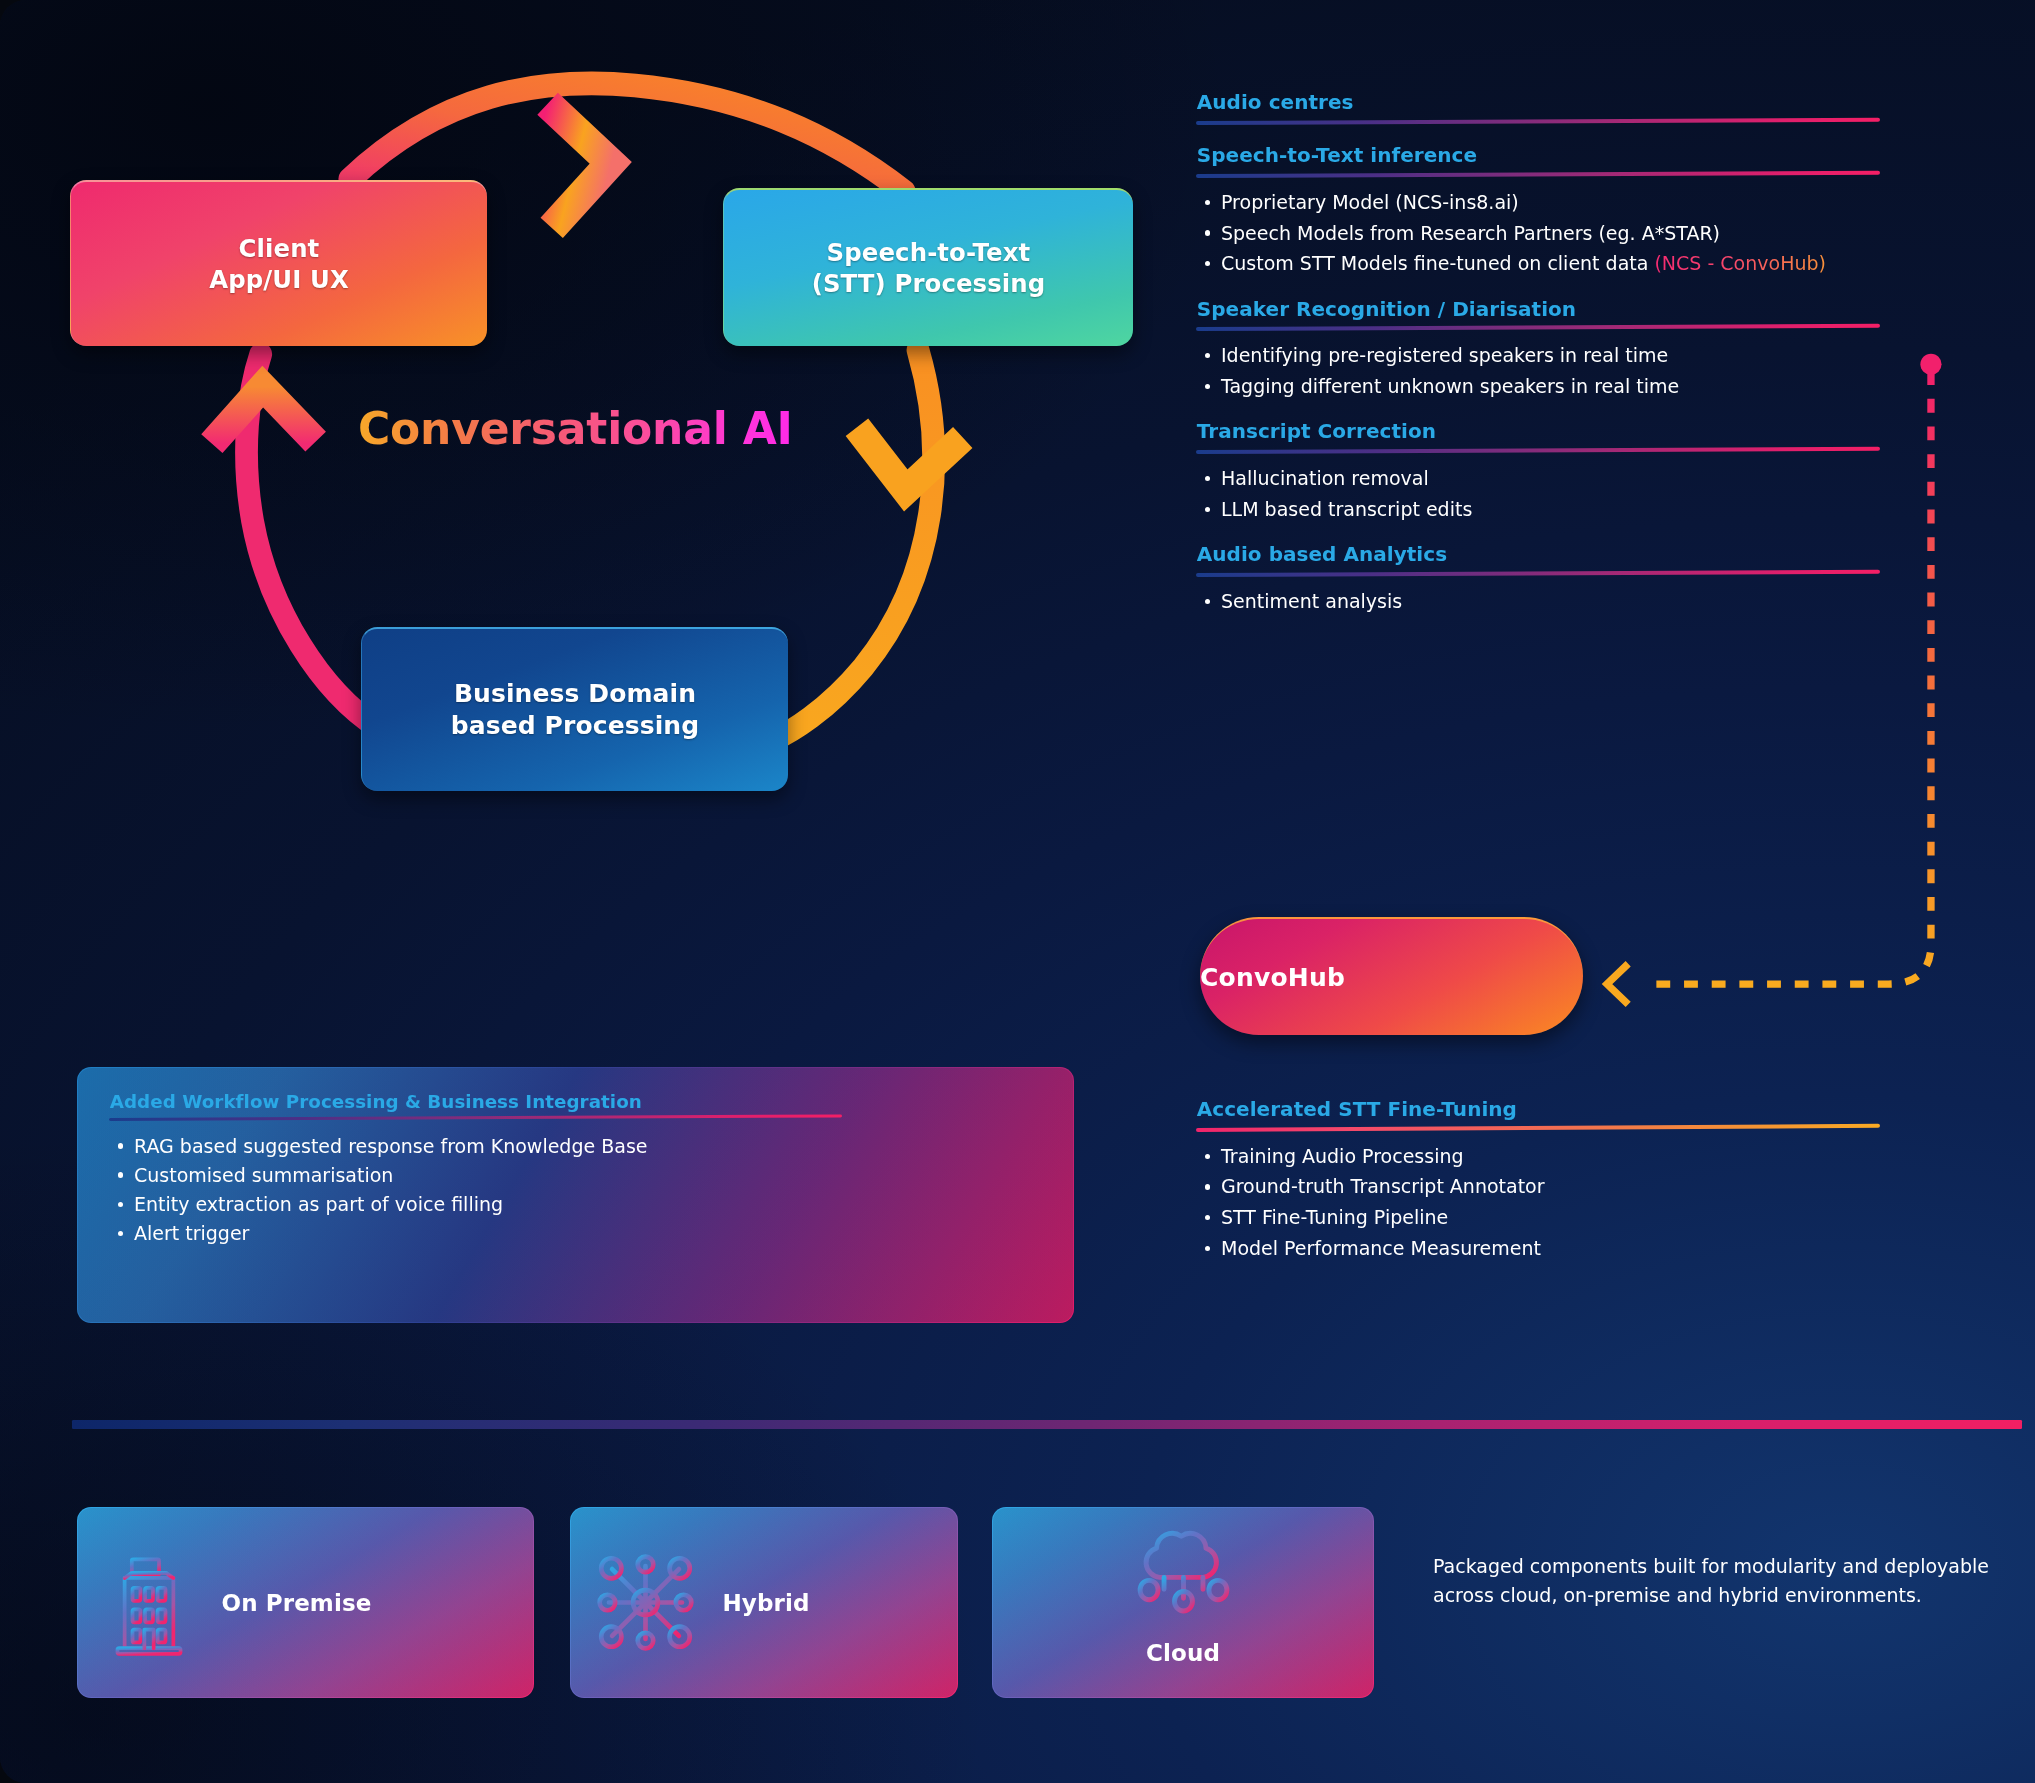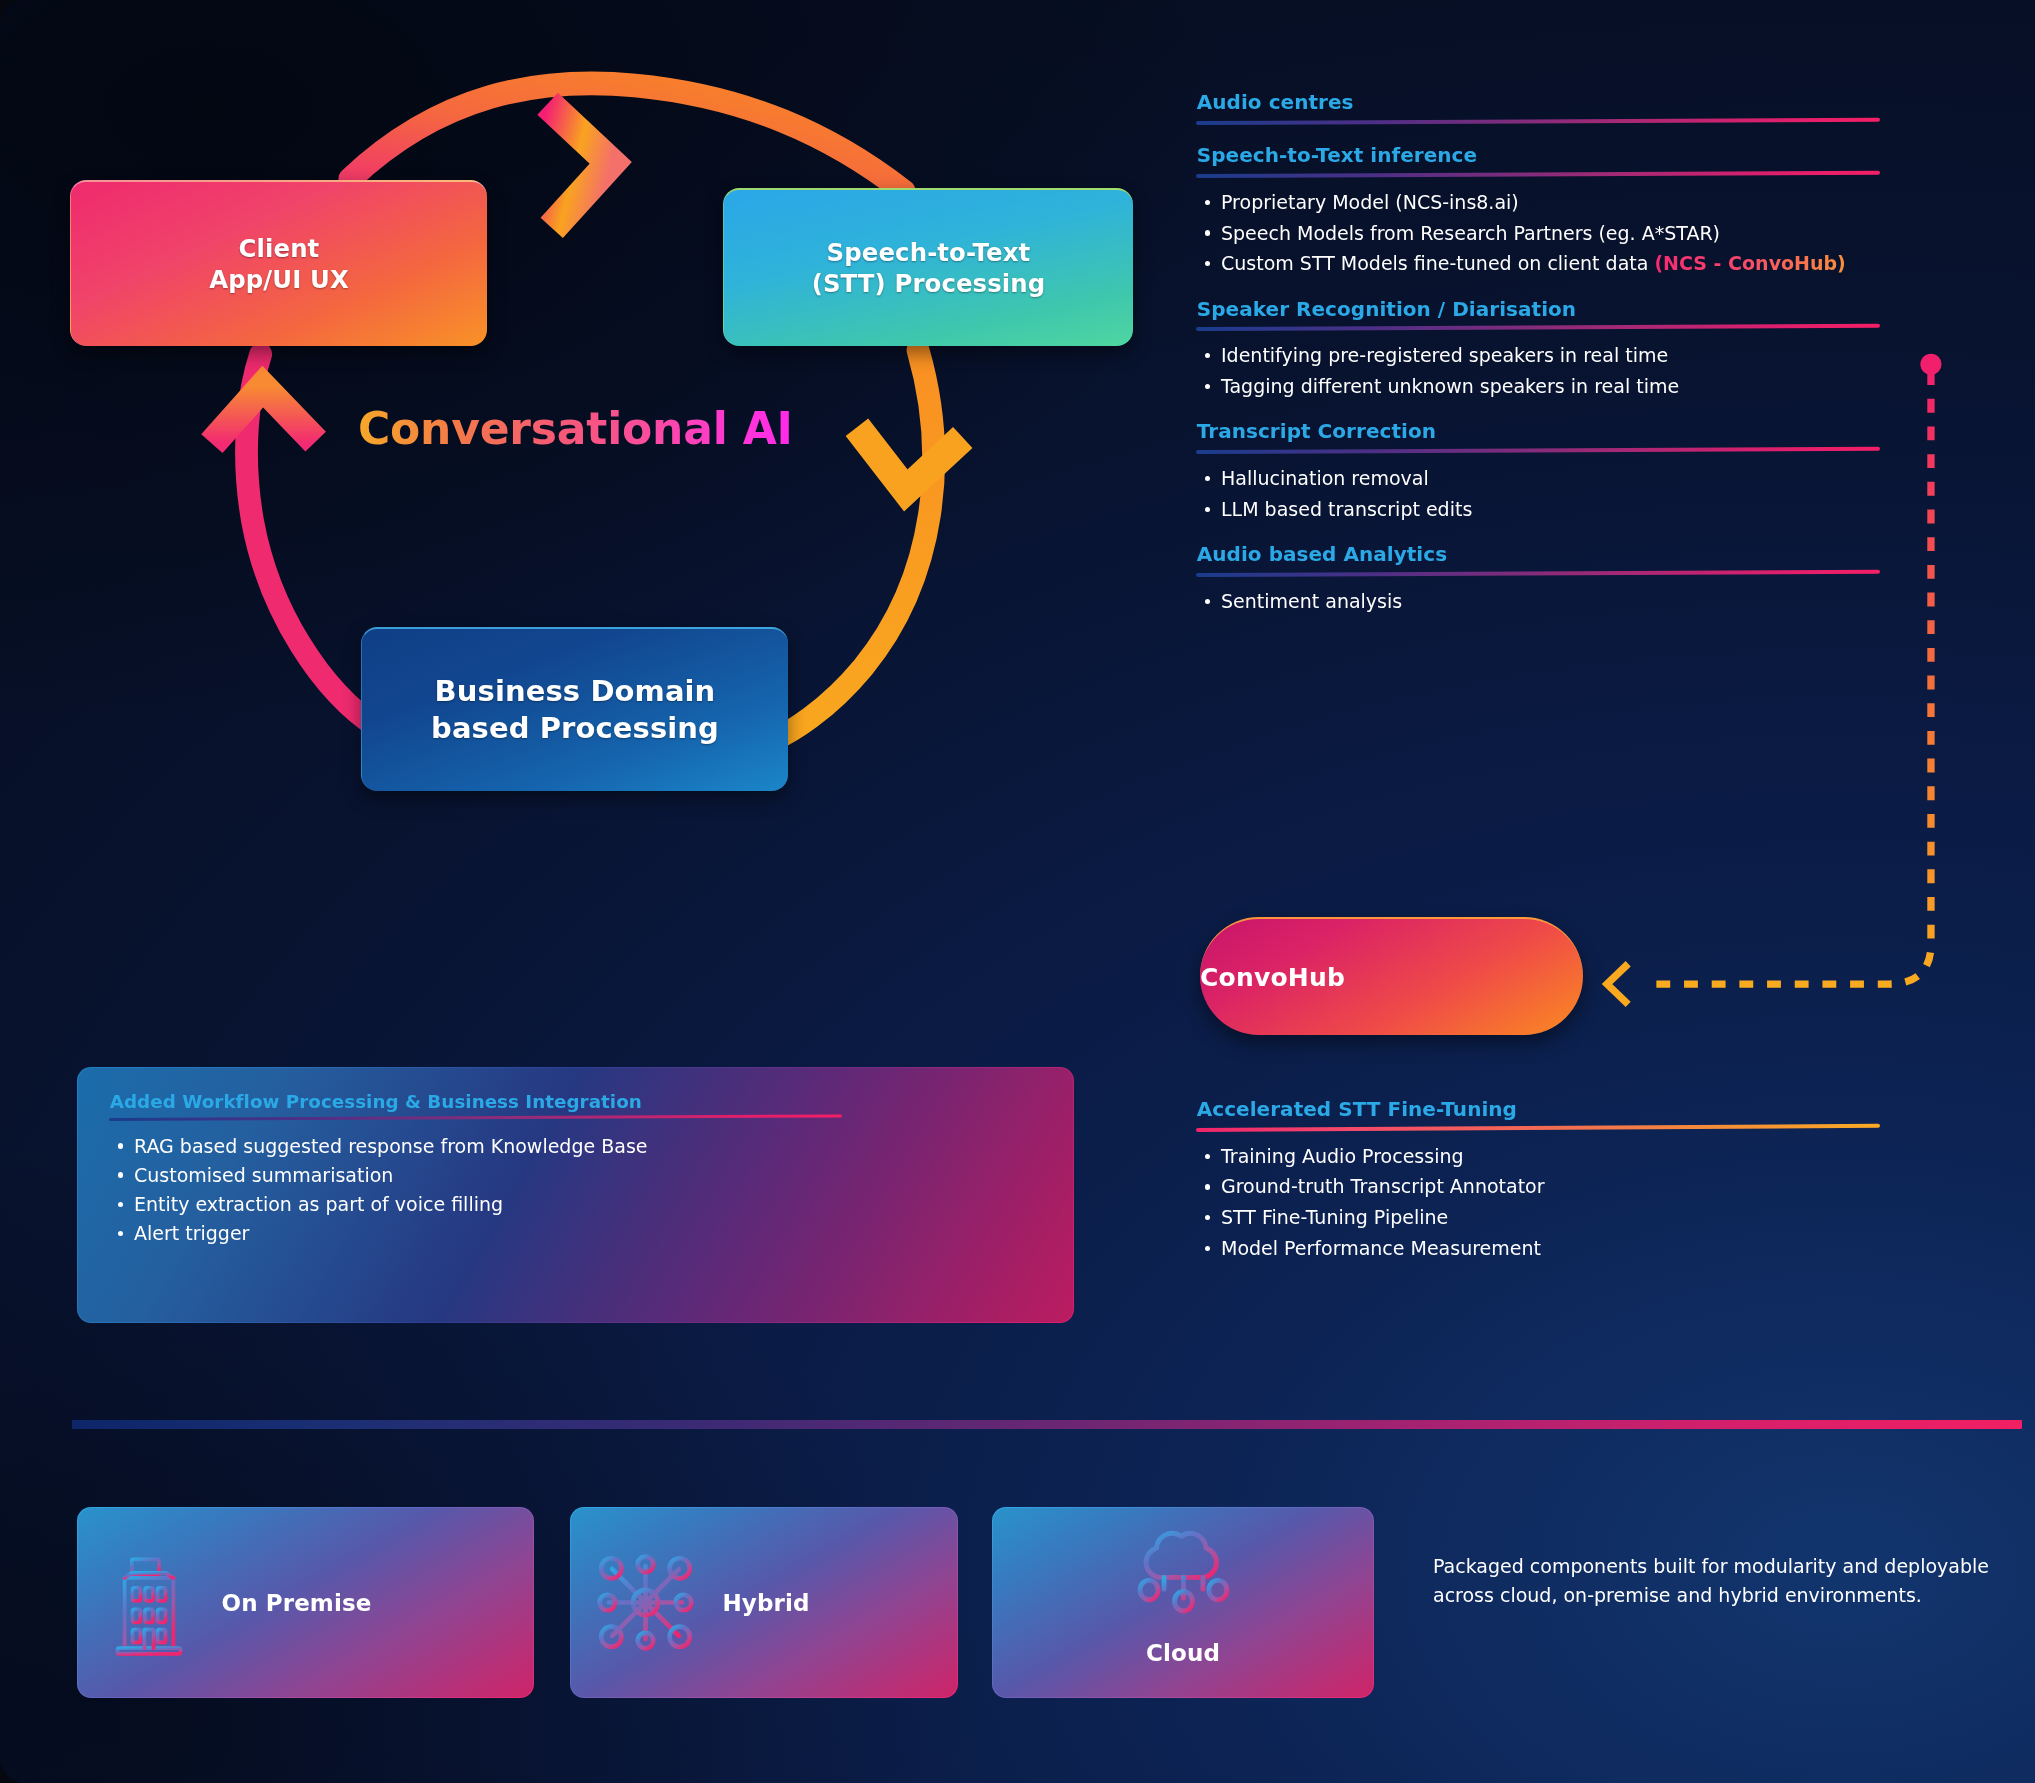--- a/index.html
+++ b/index.html
@@ -41,21 +41,21 @@
     border-top:2px solid rgba(255,255,255,.38);
     border-left:1.6px solid rgba(255,255,255,.22);
   }
   #node-stt{
     left:723px;top:188px;width:410px;height:158px;font-size:24.4px;
     background:linear-gradient(168deg,#2aa7e8 0%,#2fb3d9 40%,#3fc7ad 78%,#4fd6a0 100%);
     border-top:2px solid rgba(190,225,90,.75);
     border-left:1.6px solid rgba(150,215,150,.4);
   }
   #node-business{
-    left:361px;top:627px;width:427px;height:164px;font-size:29px;
+    left:361px;top:627px;width:427px;height:164px;font-size:25px;
     background:linear-gradient(160deg,#0f3f86 0%,#11468f 30%,#1564ad 70%,#1b86c9 100%);
     border-top:2px solid rgba(70,175,230,.8);
     border-left:1.6px solid rgba(60,150,210,.45);
   }
 
   
   #conv-ai{
     position:absolute;left:358px;top:403px;
     font-size:44px;font-weight:700;letter-spacing:-0.2px;
     background:linear-gradient(90deg,#f7a829 0%,#f47a47 22%,#f55a74 45%,#fb4d9c 66%,#fe35d9 88%,#ff2ae8 100%);
@@ -79,21 +79,21 @@
   ul.bul li{
     position:relative;color:#fff;font-size:19px;line-height:1.49;
     padding-left:25px;margin-bottom:2.4px;font-weight:400;
   }
   ul.bul li::before{
     content:"";position:absolute;left:9px;top:.62em;
     width:5.3px;height:5.3px;border-radius:50%;background:#fff;
   }
   .hl{
     background:linear-gradient(90deg,#f62a72 0%,#f7486b 45%,#f9913a 100%);
-    -webkit-background-clip:text;background-clip:text;color:transparent;font-weight:700;margin-top:12px;
+    -webkit-background-clip:text;background-clip:text;color:transparent;font-weight:400;margin-top:12px;
   }
 
   
   #convohub{
     position:absolute;left:1200px;top:917px;width:383px;height:118px;
     border-radius:59px;display:flex;align-items:center;justify-content:flex-start;
     color:#fff;font-size:25px;font-weight:700;letter-spacing:0.2px;
     background:linear-gradient(150deg,#c8156b 0%,#da2266 26%,#ef4a48 62%,#f7762d 88%,#fa8c22 100%);
     border-top:2px solid rgba(252,160,60,.9);
     box-shadow:0 8.1px 19.5px rgba(0,0,0,.45);

